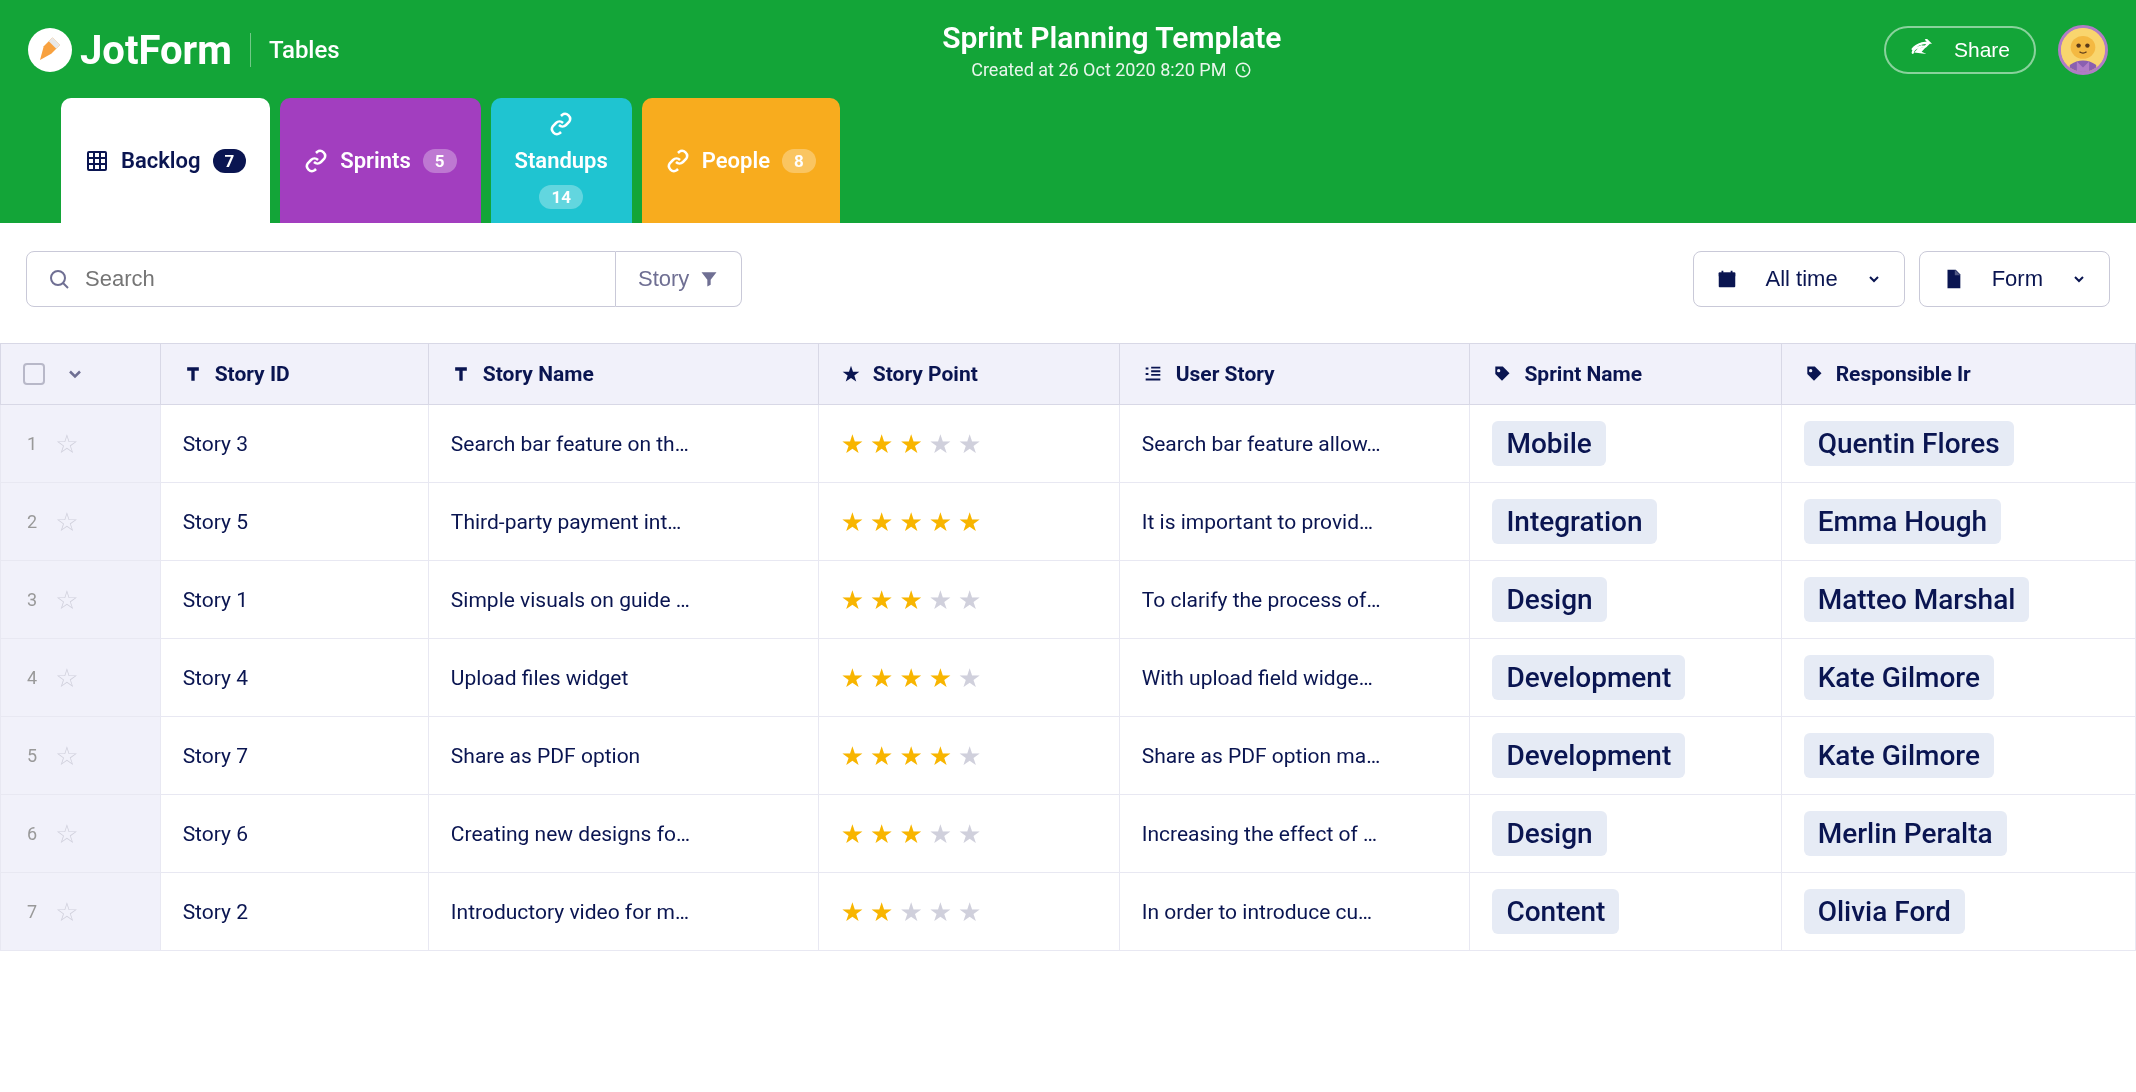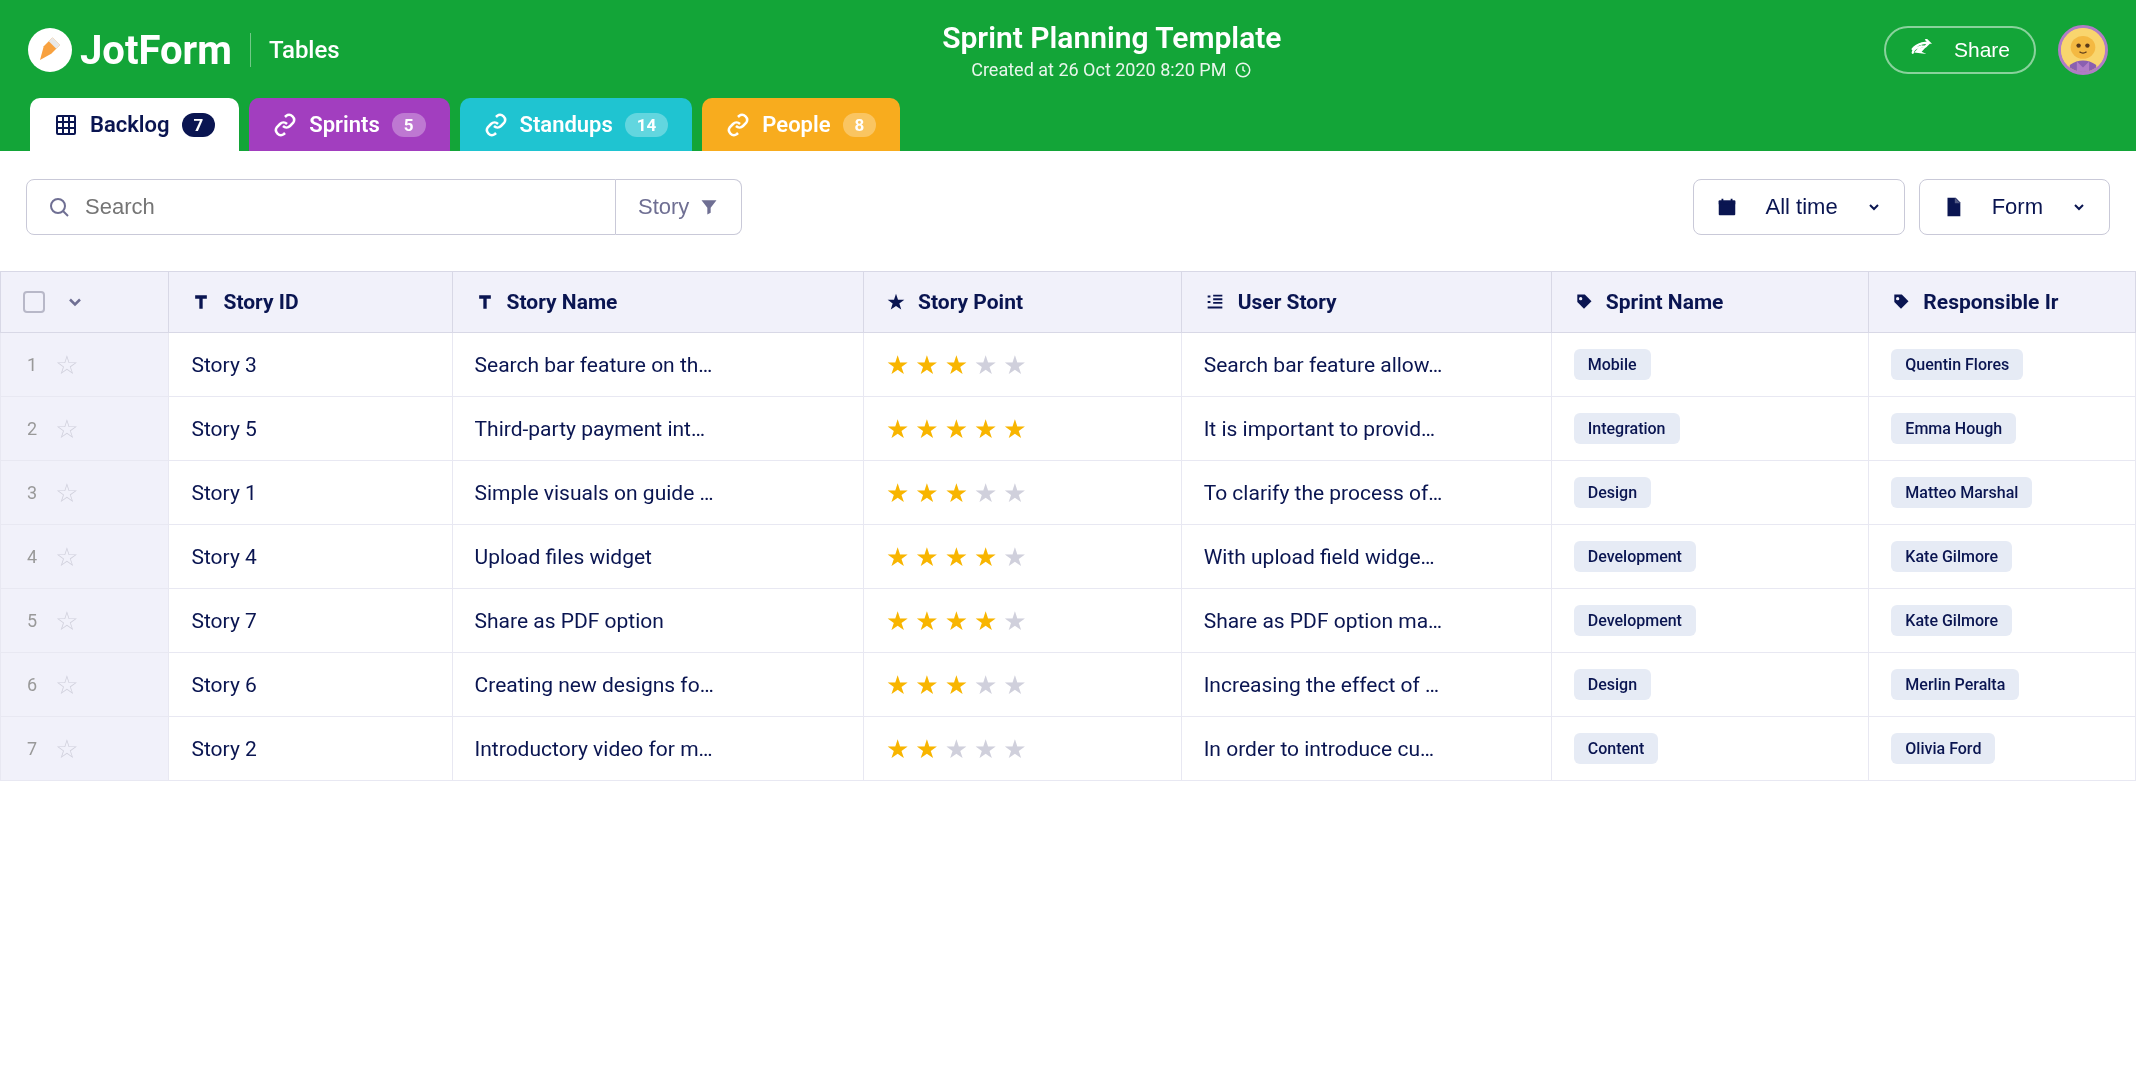--- a/index.html
+++ b/index.html
@@ -12,23 +12,23 @@
 .divider { width:1px; height:34px; background:rgba(255,255,255,.4); }
 .tables-label { color:#fff; font-size:24px; font-weight:500; }
 .header-center { text-align:center; color:#fff; }
 .page-title { font-size:30px; font-weight:600; }
 .created-at { font-size:18px; color:rgba(255,255,255,.9); margin-top:4px; display:flex; align-items:center; justify-content:center; gap:8px; }
 .header-right { display:flex; align-items:center; gap:22px; }
 .share-btn { display:flex; align-items:center; gap:22px; border:2px solid rgba(255,255,255,.5); border-radius:28px; padding:10px 24px; color:#fff; font-size:21px; font-weight:500; cursor:pointer; background:transparent; }
 .avatar { width:50px; height:50px; border-radius:50%; background:#f9d56e; border:3px solid #b07cc6; display:flex; align-items:center; justify-content:center; cursor:pointer; overflow:hidden; }
 .tabs { display:flex; gap:10px; padding:0 0 0 2px; }
 .tab { display:flex; align-items:center; gap:12px; padding:14px 24px; border-radius:10px 10px 0 0; color:#fff; font-size:22px; font-weight:600; cursor:pointer; }
-.tab.active { background:#fff; color:#0a1551; }
+.tab.active { background:#fff; color:#0a1551;margin-left:31px; }
 .tab.purple { background:#a23ebf; }
-.tab.teal { background:#1fc4d1; }
+.tab.teal { background:#1fc4d1;flex-direction:column; }
 .tab.orange { background:#f8ac1e; }
 .badge { background:rgba(255,255,255,.3); color:#fff; border-radius:14px; padding:2px 12px; font-size:17px; font-weight:700; min-width:32px; text-align:center; }
 .tab.active .badge { background:#0a1551; }
 .toolbar { display:flex; justify-content:space-between; align-items:center; padding:28px 26px 36px; background:#fff; }
 .toolbar-left { display:flex; }
 .search-box { display:flex; align-items:center; gap:14px; border:1px solid #c9c9d8; border-radius:8px 0 0 8px; padding:14px 20px; width:590px; }
 .search-box input { border:none; font-size:22px; color:#6f6f93; outline:none; flex:1; background:transparent; }
 .filter-btn { display:flex; align-items:center; gap:10px; border:1px solid #c9c9d8; border-left:none; border-radius:0 8px 8px 0; padding:14px 22px; font-size:22px; color:#6f6f93; cursor:pointer; background:#fff; }
 .toolbar-right { display:flex; gap:14px; }
 .dd-btn { display:flex; align-items:center; gap:28px; border:1px solid #c9c9d8; border-radius:8px; padding:14px 22px; font-size:22px; color:#0a1551; font-weight:500; cursor:pointer; background:#fff; }
@@ -37,21 +37,21 @@
 .table th .th-inner { display:flex; align-items:center; gap:12px; }
 .table td { border:1px solid #e8e8f2; padding:16px 22px; font-size:21px; color:#0a1551; white-space:nowrap; overflow:hidden; text-overflow:ellipsis; }
 .col-idx { width:122px; background:#f1f1fa; text-align:center; }
 .idx-cell { display:flex; align-items:center; justify-content:flex-start; gap:18px; padding-left:4px; }
 .row-num { color:#999; font-size:18px; }
 .star-o { color:#d0d0dc; font-size:26px; }
 .chk { width:22px; height:22px; border:2px solid #b8b8c8; border-radius:4px; display:inline-block; }
 .stars { display:flex; gap:6px; }
 .star-f { color:#f8b500; font-size:26px; }
 .star-e { color:#d0d0dc; font-size:26px; }
-.tag { background:#e6ebf5; color:#0a1551; border-radius:6px; padding:6px 14px; font-size:16px; font-weight:500; display:inline-block; }
+.tag { background:#e6ebf5; color:#0a1551; border-radius:6px; padding:6px 14px; font-size:28px; font-weight:500; display:inline-block; }
 .col-sid { width:205px; }
 .col-sname { width:298px; max-width:298px; }
 .col-sp { width:230px; }
 .col-us { width:268px; max-width:268px; }
 .col-spr { width:230px; }
 .col-resp { width:180px; }
 svg { display:block; }
 </style>
 </head>
 <body>

